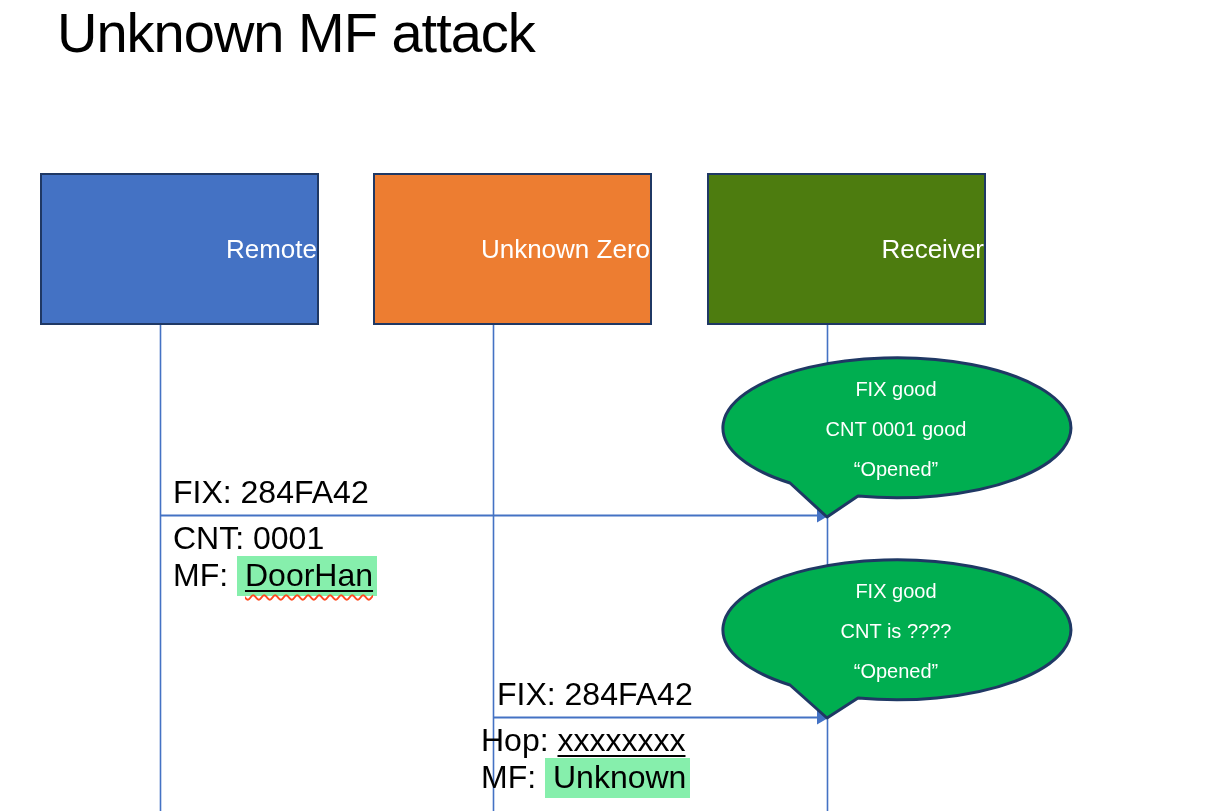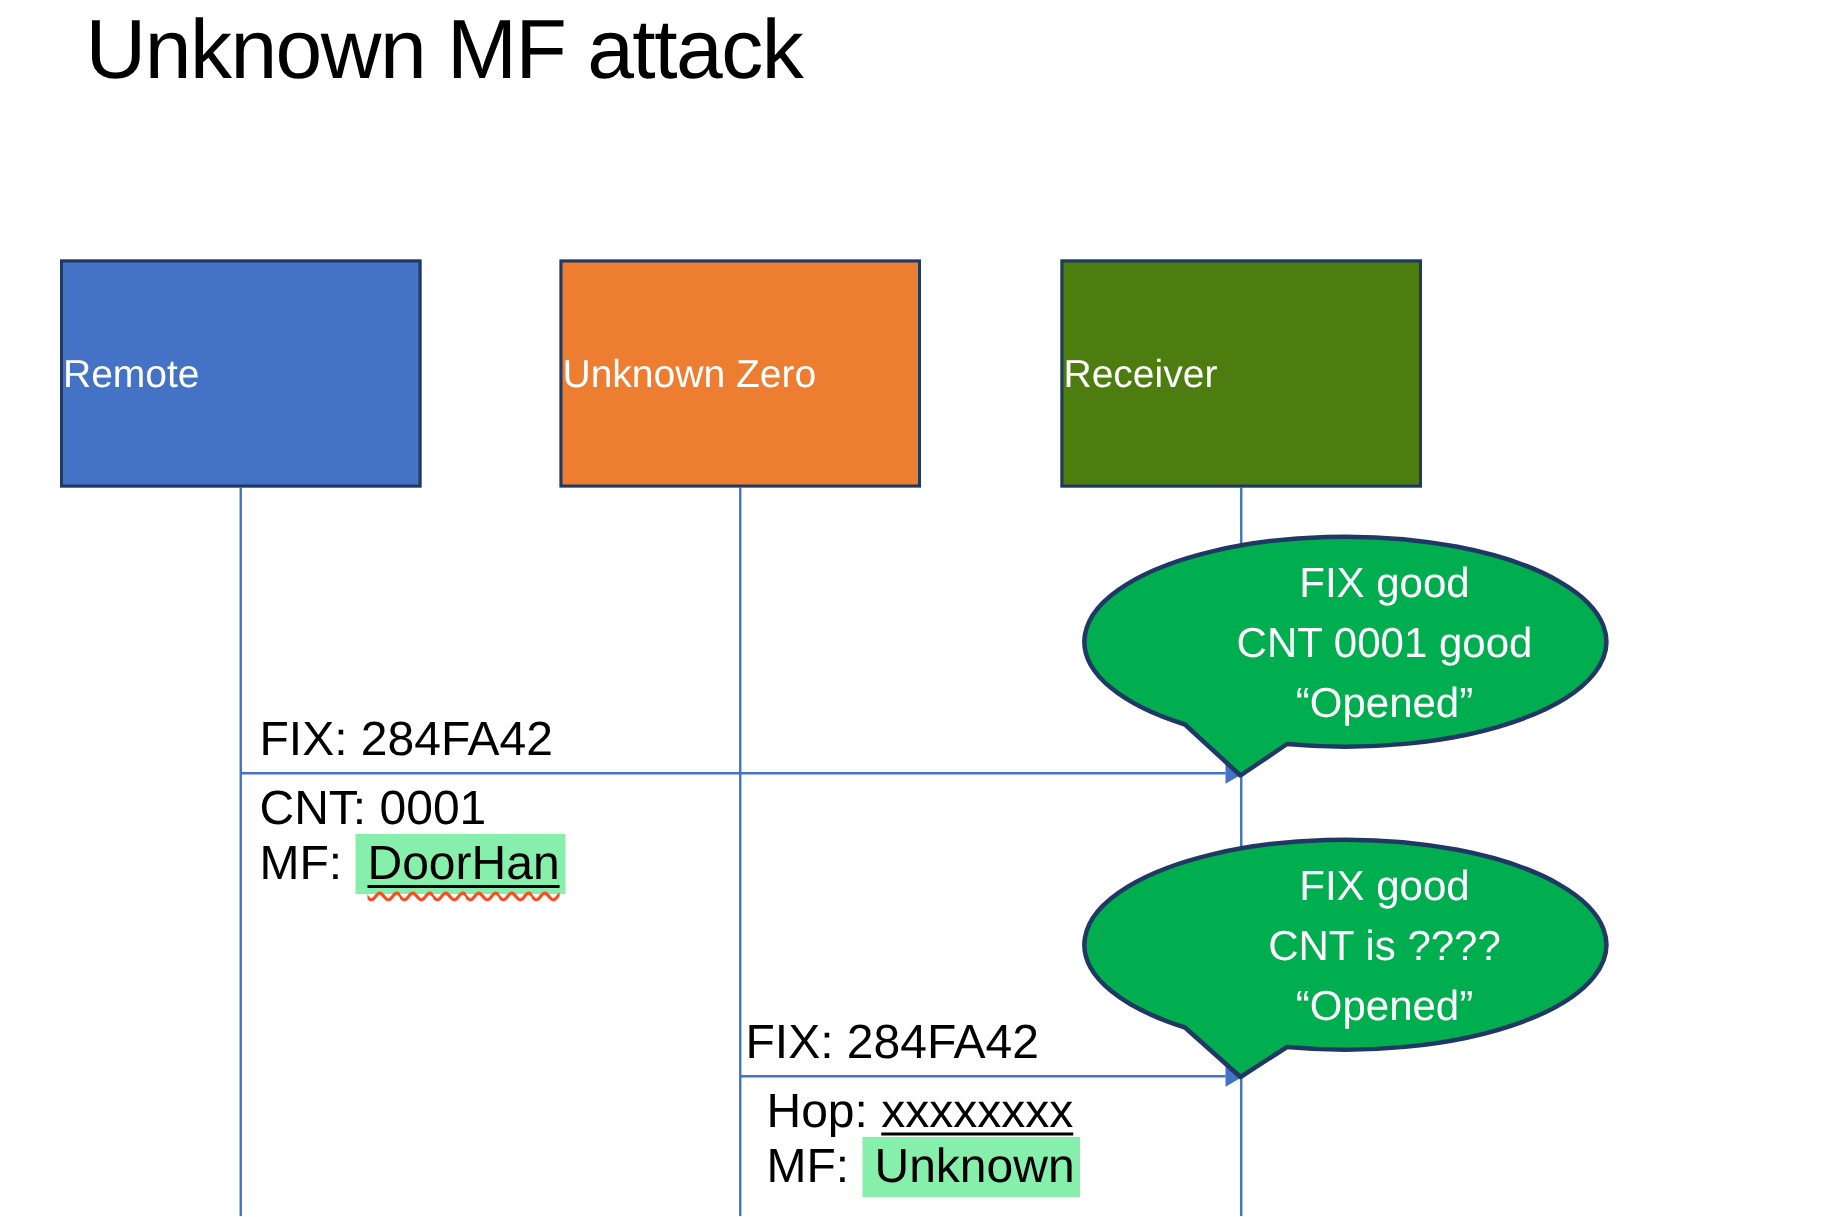--- a/index.html
+++ b/index.html
@@ -7,39 +7,39 @@
     position:relative; width:1216px; height:811px; background:#ffffff;
     overflow:hidden; font-family:"Liberation Sans", sans-serif; color:#000;
   }
   .title {
     position:absolute; left:57px; top:2px; margin:0;
     font-size:56px; font-weight:200; letter-spacing:-1px; line-height:1.1; color:#000;
     white-space:nowrap;
   }
   .lines-layer { position:absolute; left:0; top:0; width:1216px; height:811px; z-index:1; }
   .actor {
-    position:absolute; top:173px; width:241px; height:152px; box-sizing:border-box;
-    border:2.5px solid #1F3864; display:flex; align-items:center; justify-content:flex-start;
+    position:absolute; top:173px; width:279px; height:152px; box-sizing:border-box;
+    border:2.5px solid #1F3864; display:flex; align-items:center; justify-content:flex-end;
     color:#ffffff; font-size:26px; z-index:2;
   }
   .actor-remote   { left:40px;  background:#4472C4; }
   .actor-flipper  { left:373px; background:#ED7D31; }
   .actor-receiver { left:707px; background:#4d7c0f; }
   .callout-text {
-    position:absolute; left:743px; width:360px; text-align:center; color:#ffffff;
-    font-size:28px; line-height:40px; z-index:3;
+    position:absolute; left:716px; width:360px; text-align:center; color:#ffffff;
+    font-size:20px; line-height:40px; z-index:3;
   }
   .callout-1 { top:369px; }
   .callout-2 { top:571px; }
   .msg { position:absolute; font-size:32px; color:#000; z-index:2; white-space:nowrap; }
   .msg .line { line-height:37px; }
   .msg-1-above { left:173px; top:473px; line-height:38px; }
   .msg-1-below { left:173px; top:520px; }
   .msg-2-above { left:497px; top:675px; line-height:38px; }
-  .msg-2-below { left:511px; top:722px; }
+  .msg-2-below { left:481px; top:722px; }
   .hl { background:#86efac; padding:1px 4px 3px 8px; }
   .ul { text-decoration:underline; text-decoration-thickness:2px; text-underline-offset:4px; }
   .sq { text-decoration:underline wavy #FF4A1F; text-decoration-thickness:2px; text-underline-offset:8px; }
 </style>
 </head>
 <body>
 
 <div class="slide">
 
   <h1 class="title">Unknown MF attack</h1>

